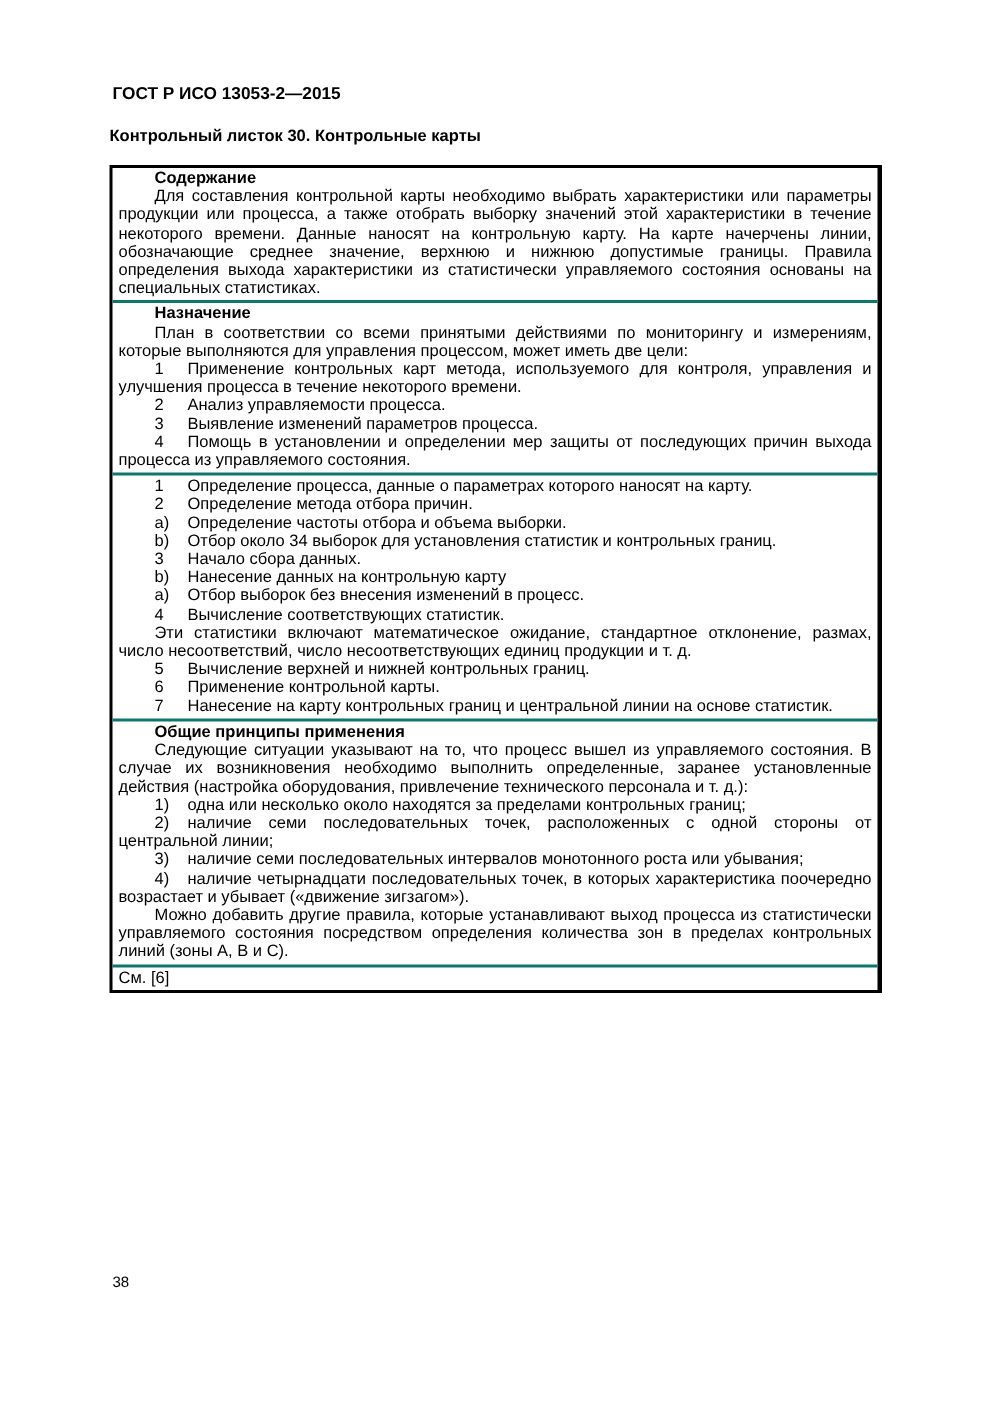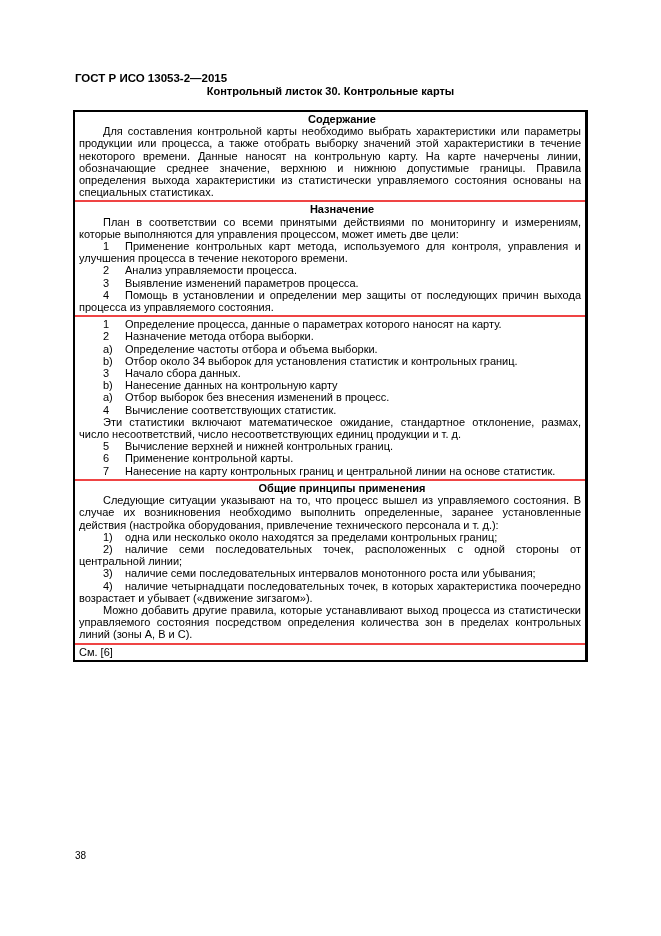--- a/index.html
+++ b/index.html
@@ -12,48 +12,46 @@
     font-family: "Liberation Sans", "DejaVu Sans", sans-serif;
     overflow: hidden;
   }
   .doc-header {
     position: absolute;
     left: 75px;
     top: 57px;
     font-size: 11.5px;
     font-weight: bold;
     white-space: nowrap;
-    margin-top: 15px;
   }
   .doc-title {
     position: absolute;
     left: 73px;
     top: 85px;
     width: 515px;
-    text-align: center;
+    text-align: left;
     font-size: 11px;
     font-weight: bold;
   }
   .sheet {
     position: absolute;
     left: 73px;
     top: 110px;
     width: 515px;
     box-sizing: border-box;
     border: 2px solid #000000;
     border-right-width: 3px;
     font-size: 11px;
     line-height: 12.2px;
   }
   .section { padding: 1px 4px 2px 4px; }
-  .section + .section { border-top: 2px solid #ef4444; }
+  .section + .section { border-top: 2px solid #0f766e; }
   .sec-head {
     font-weight: bold;
     text-indent: 24px;
-    text-align: center;
   }
   .para {
     margin: 0;
     text-indent: 24px;
     text-align: justify;
   }
   .para.flush { text-indent: 0; }
   .num {
     display: inline-block;
     width: 22px;
@@ -86,21 +84,21 @@
       <div class="sec-head">Назначение</div>
       <p class="para">План в соответствии со всеми принятыми действиями по мониторингу и измерениям, которые выполняются для управления процессом, может иметь две цели:</p>
       <p class="para"><span class="num">1</span><span>Применение контрольных карт метода, используемого для контроля, управления и улучшения процесса в течение некоторого времени.</span></p>
       <p class="para"><span class="num">2</span><span>Анализ управляемости процесса.</span></p>
       <p class="para"><span class="num">3</span><span>Выявление изменений параметров процесса.</span></p>
       <p class="para"><span class="num">4</span><span>Помощь в установлении и определении мер защиты от последующих причин выхода процесса из управляемого состояния.</span></p>
     </div>
 
     <div class="section">
       <p class="para"><span class="num">1</span><span>Определение процесса, данные о параметрах которого наносят на карту.</span></p>
-      <p class="para"><span class="num">2</span><span>Назначение метода отбора выборки.</span></p>
+      <p class="para"><span class="num">2</span><span>Определение метода отбора причин.</span></p>
       <p class="para"><span class="num">a)</span><span>Определение частоты отбора и объема выборки.</span></p>
       <p class="para"><span class="num">b)</span><span>Отбор около 34 выборок для установления статистик и контрольных границ.</span></p>
       <p class="para"><span class="num">3</span><span>Начало сбора данных.</span></p>
       <p class="para"><span class="num">b)</span><span>Нанесение данных на контрольную карту</span></p>
       <p class="para"><span class="num">a)</span><span>Отбор выборок без внесения изменений в процесс.</span></p>
       <p class="para"><span class="num">4</span><span>Вычисление соответствующих статистик.</span></p>
       <p class="para">Эти статистики включают математическое ожидание, стандартное отклонение, размах, число несоответствий, число несоответствующих единиц продукции и т. д.</p>
       <p class="para"><span class="num">5</span><span>Вычисление верхней и нижней контрольных границ.</span></p>
       <p class="para"><span class="num">6</span><span>Применение контрольной карты.</span></p>
       <p class="para"><span class="num">7</span><span>Нанесение на карту контрольных границ и центральной линии на основе статистик.</span></p>

